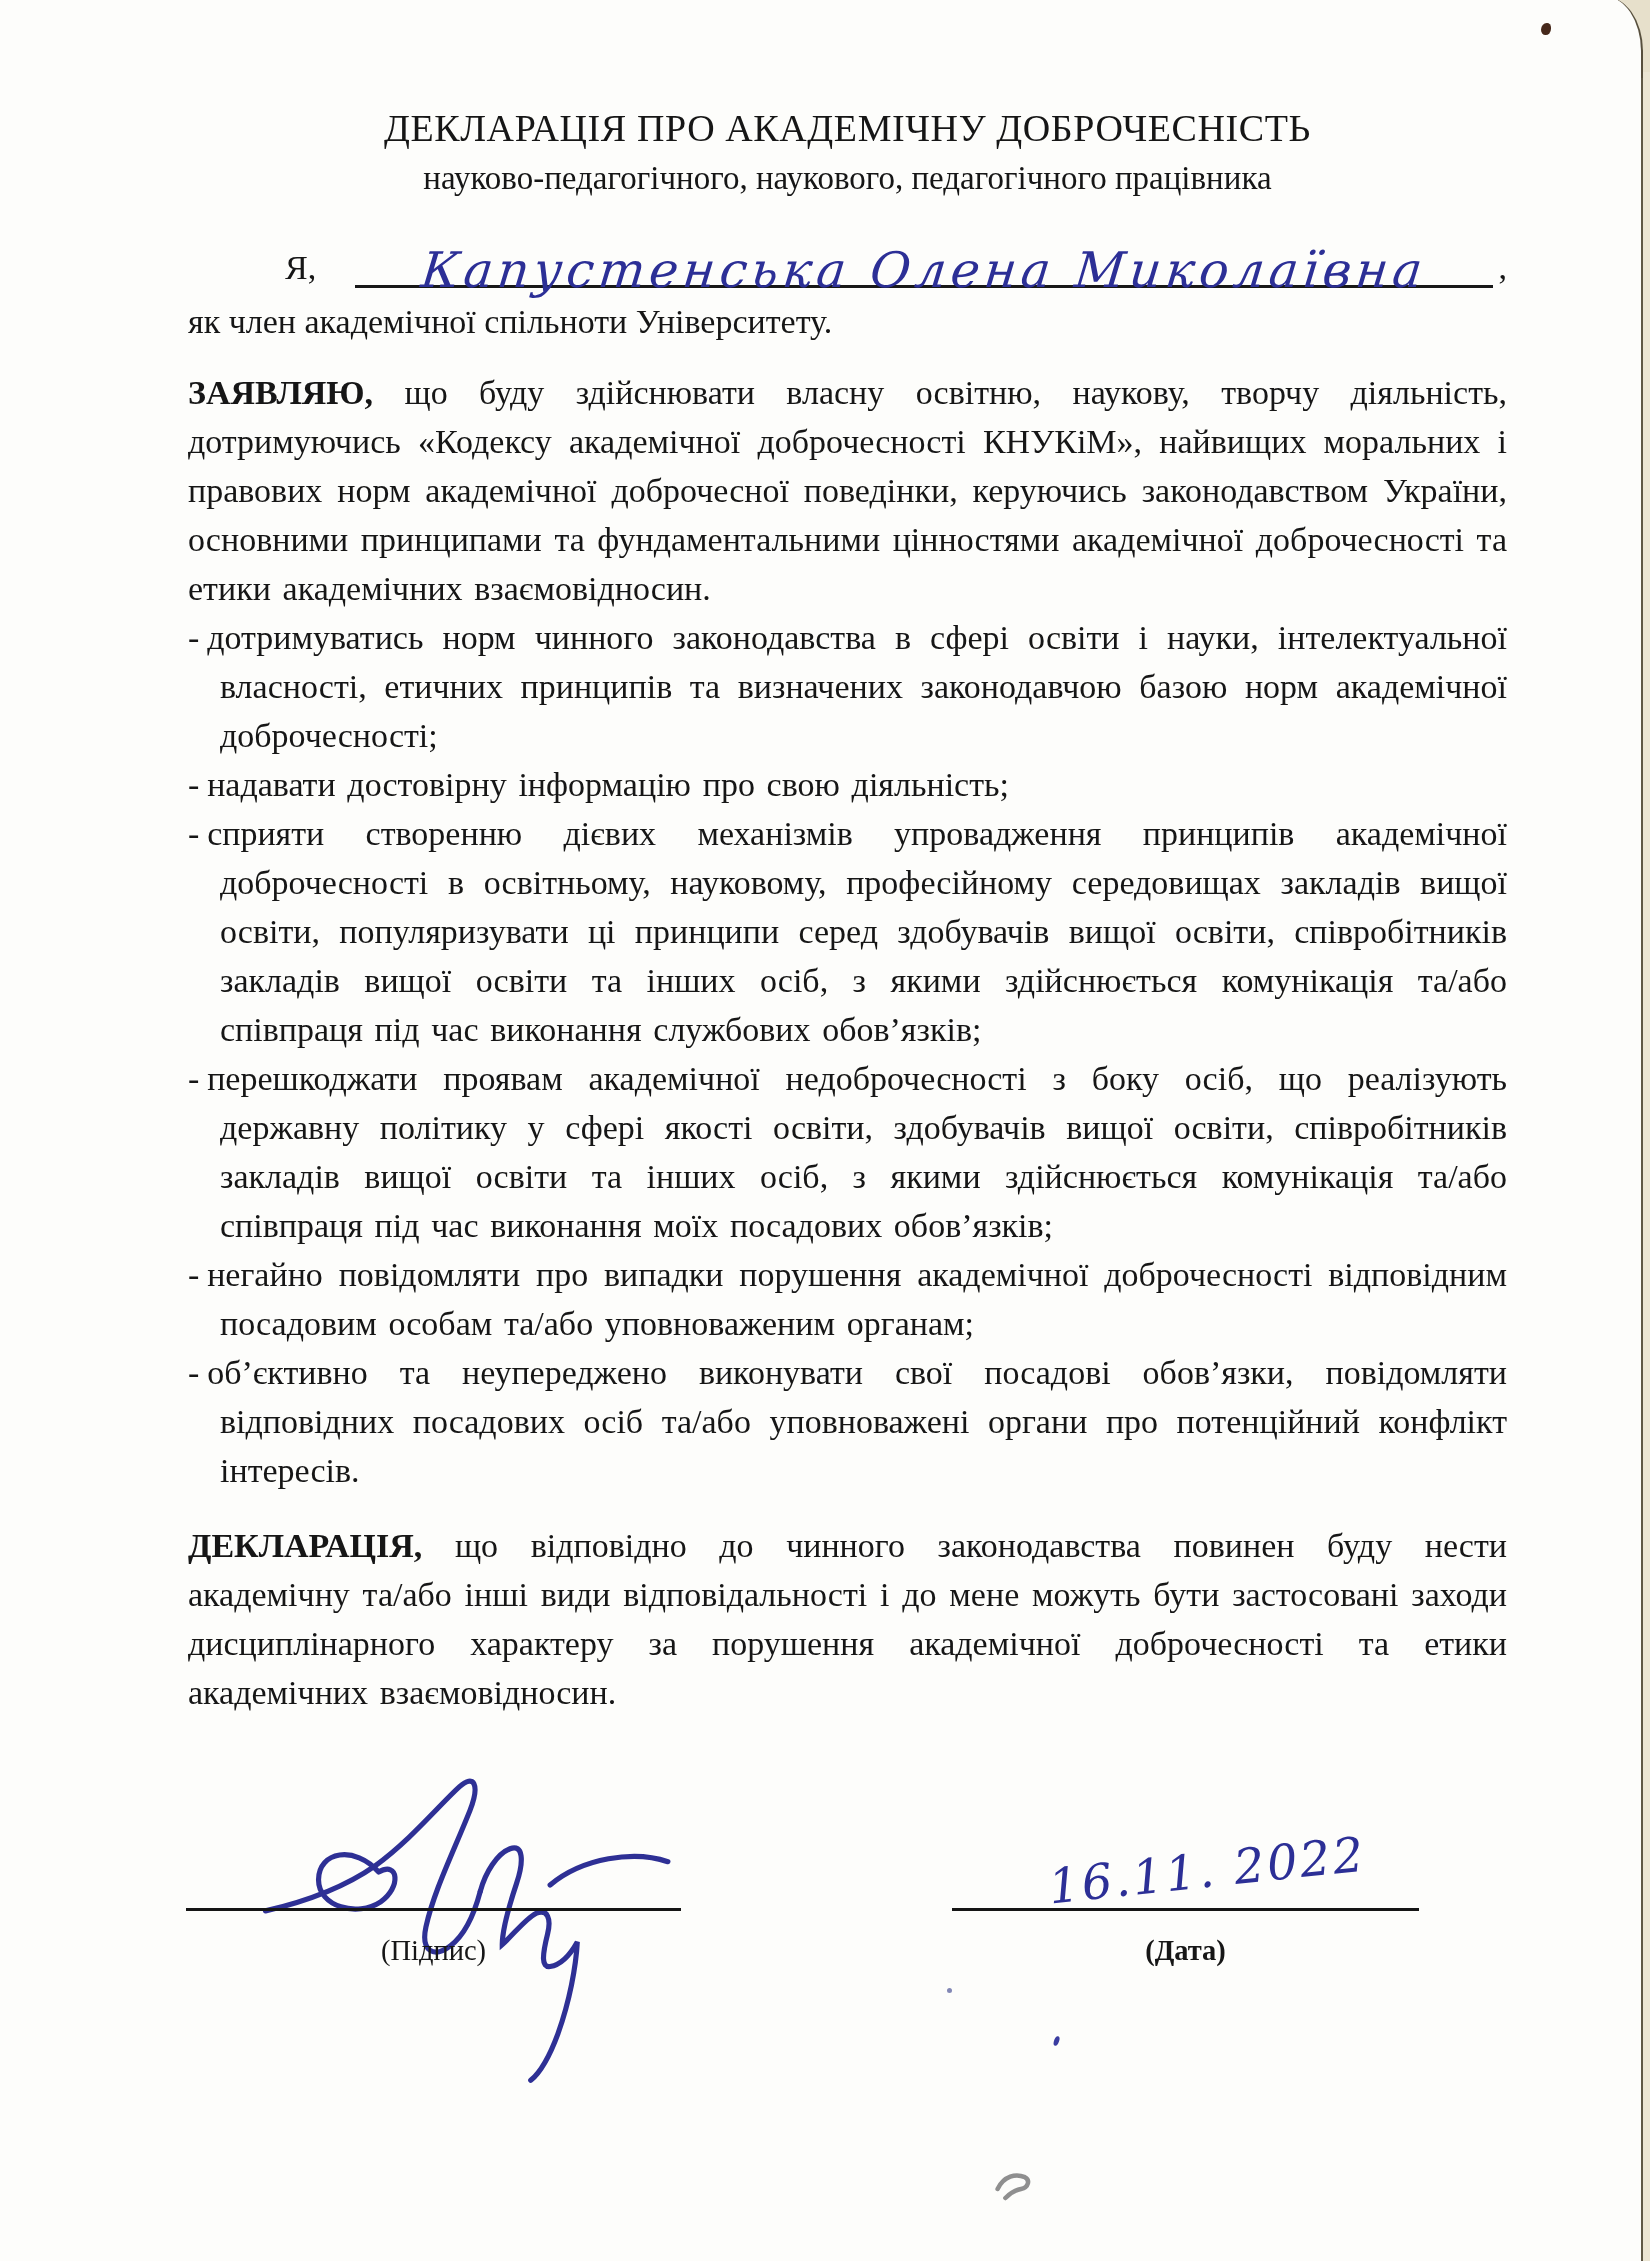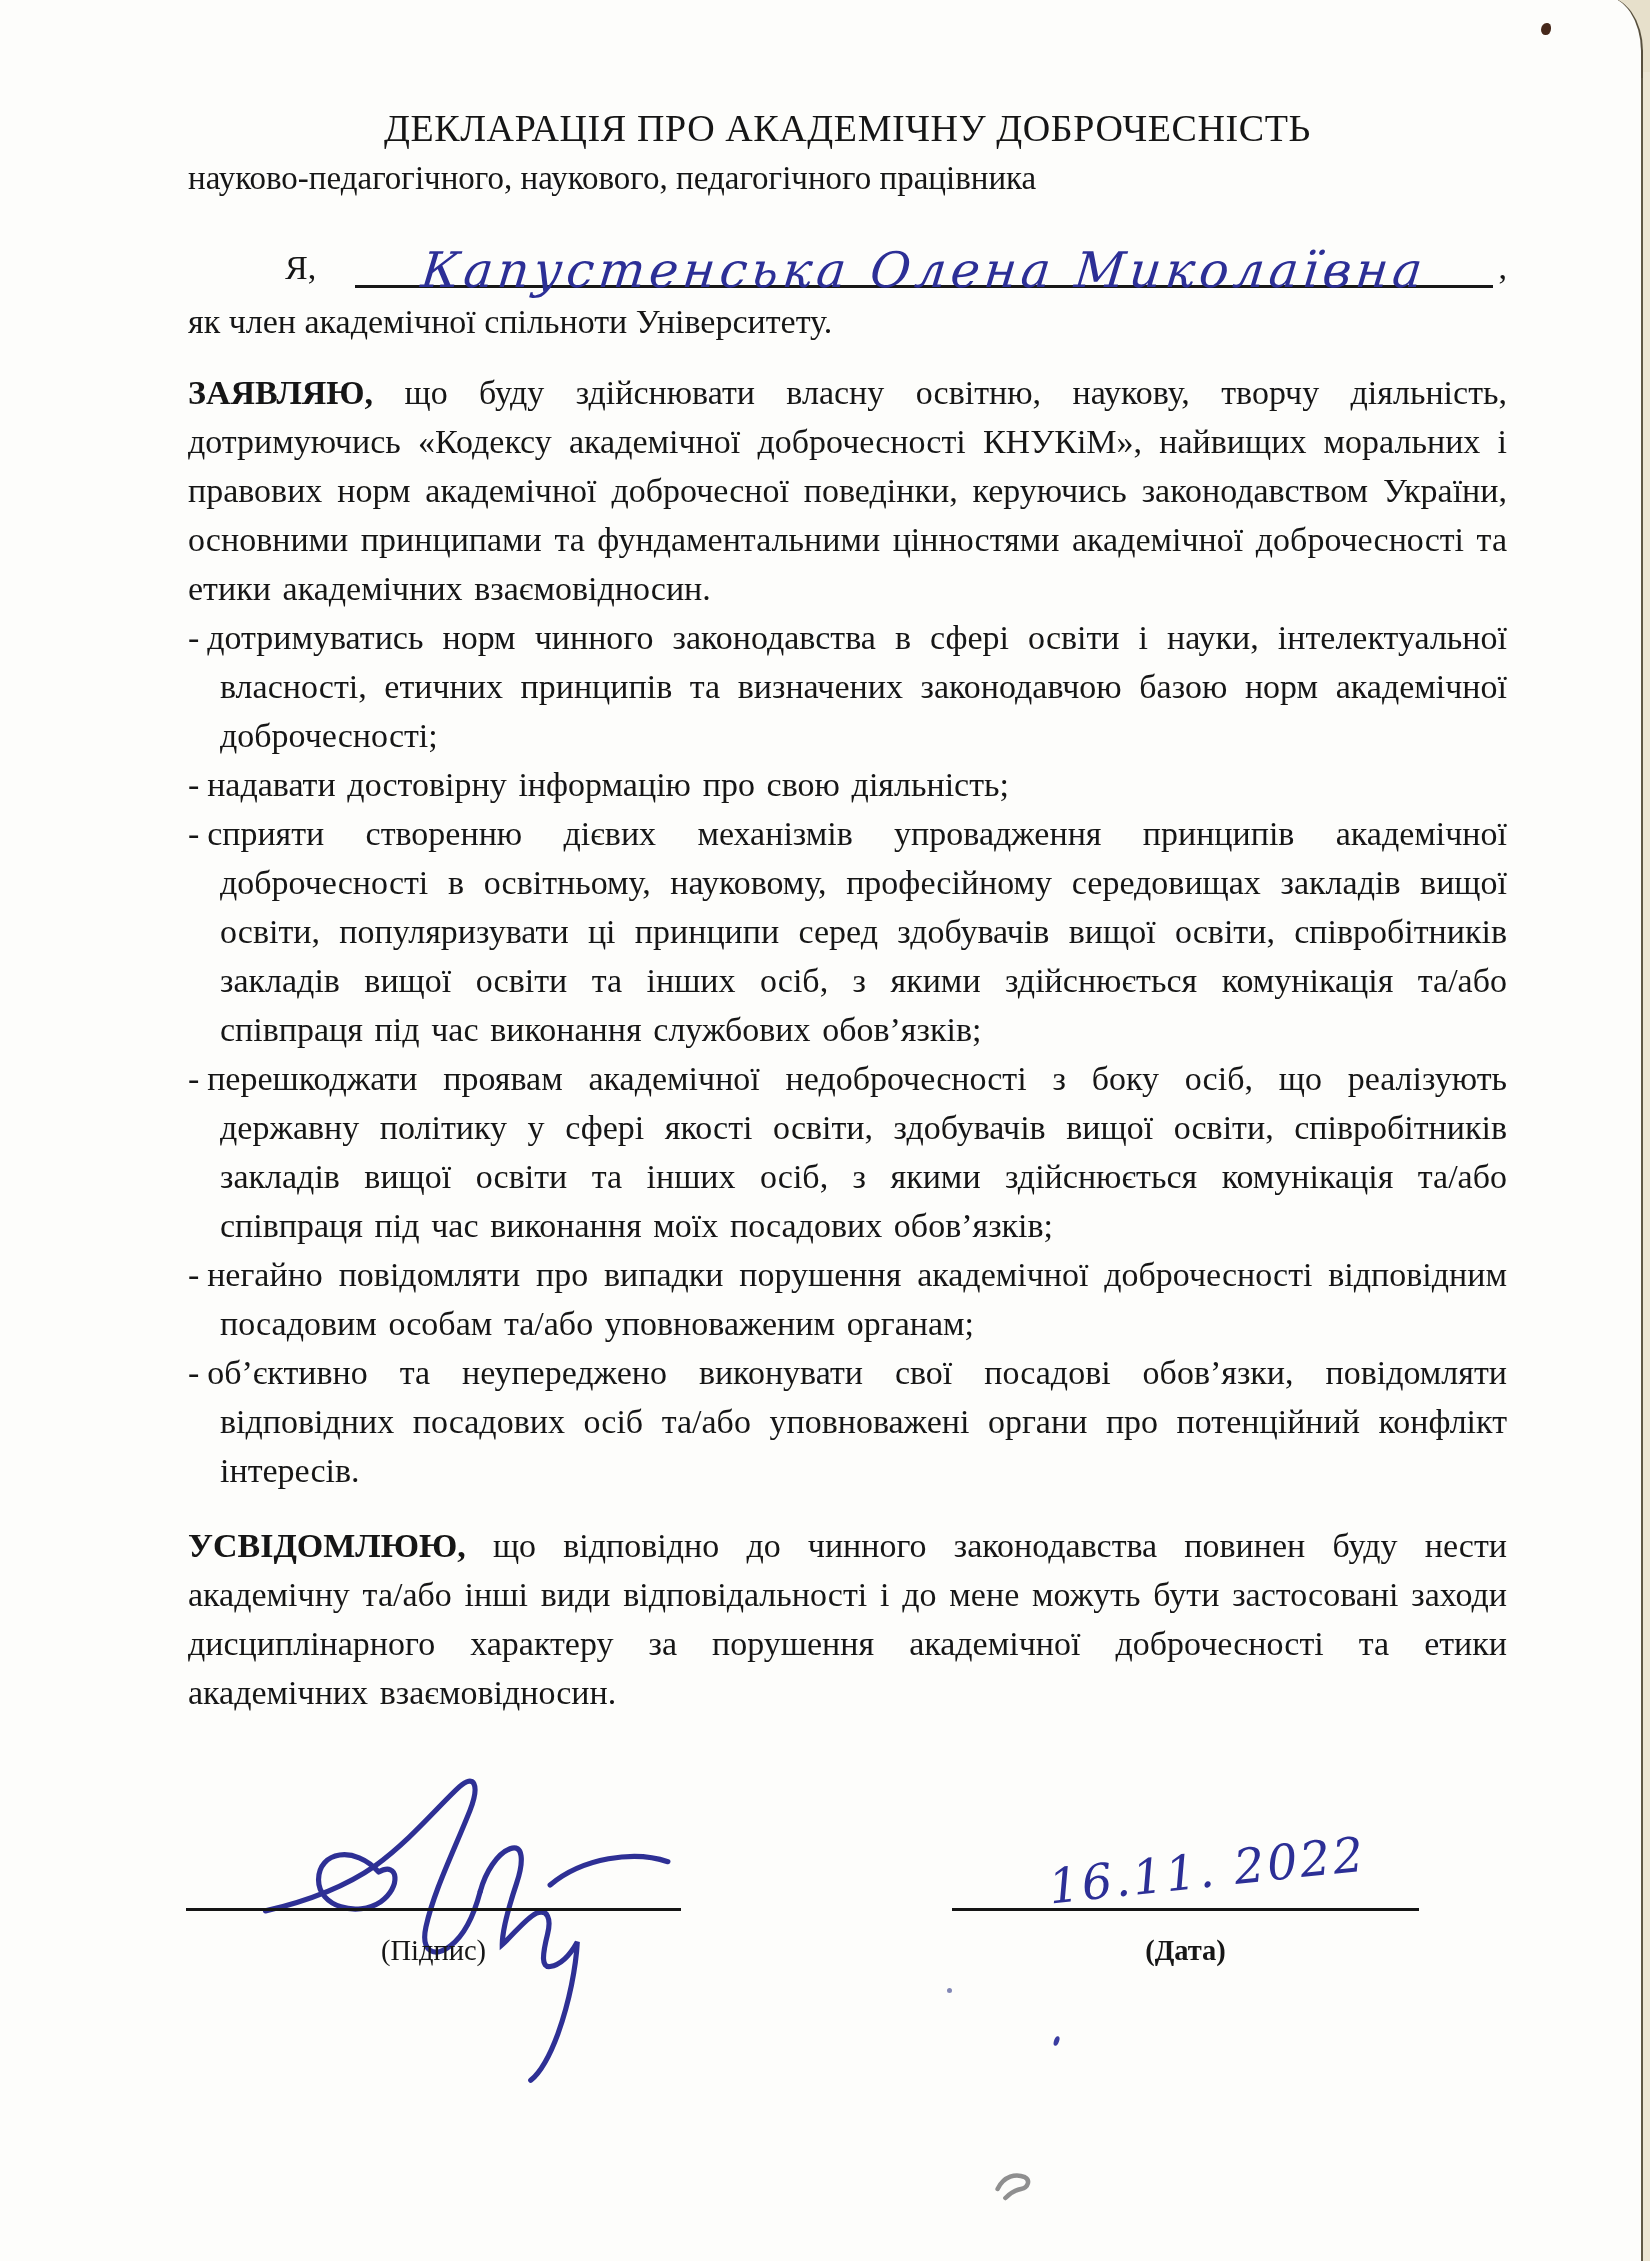--- a/index.html
+++ b/index.html
@@ -3,21 +3,21 @@
 <meta charset="utf-8">
 <style>
   html,body { margin:0; padding:0; background:#888; }
   .page {
     position:relative; width:1651px; height:2261px;
     background:#fdfdfb; overflow:hidden;
     font-family:"Liberation Serif", serif; color:#161616;
   }
   .content { position:absolute; left:188px; top:103px; width:1319px; }
   .title   { font-size:38px; line-height:50px; text-align:center; letter-spacing:0.6px; }
-  .subtitle{ font-size:33px; line-height:43px; text-align:left; margin-top:3.9px; }
+  .subtitle{ font-size:33px; line-height:43px; text-align:center; margin-top:3.9px; }
 
   .name-row { display:flex; align-items:flex-end; margin-left:97px; margin-top:19.4px; height:69px; font-size:34px; }
   .pronoun { padding-bottom:1.3px; }
   .rule { flex:1; margin-left:39px; border-bottom:3.2px solid #181818; position:relative; height:100%; }
   .hand { font-family:"DejaVu Serif", serif; font-style:italic; color:#2c2f96; }
   .hand-name {
     position:absolute; left:0; right:0; bottom:-14.2px; text-align:center;
     font-size:49px; letter-spacing:4.5px; white-space:nowrap; transform:skewX(-6deg);
   }
   .trailing-comma { padding-bottom:1.3px; margin-left:5.2px; }
@@ -102,21 +102,21 @@
       <span class="marker">-</span><span>перешкоджати проявам академічної недоброчесності з боку осіб, що реалізують державну політику у сфері якості освіти, здобувачів вищої освіти, співробітників закладів вищої освіти та інших осіб, з якими здійснюється комунікація та/або співпраця під час виконання моїх посадових обов’язків;</span>
     </div>
     <div class="li">
       <span class="marker">-</span><span>негайно повідомляти про випадки порушення академічної доброчесності відповідним посадовим особам та/або уповноваженим органам;</span>
     </div>
     <div class="li">
       <span class="marker">-</span><span>об’єктивно та неупереджено виконувати свої посадові обов’язки, повідомляти відповідних посадових осіб та/або уповноважені органи про потенційний конфлікт інтересів.</span>
     </div>
 
     <p class="par par-aware">
-      <span class="lead">УСВІДОМЛЮЮ,</span>
+      <span class="lead">ДЕКЛАРАЦІЯ,</span>
       <span>що відповідно до чинного законодавства повинен буду нести академічну та/або інші види відповідальності і до мене можуть бути застосовані заходи дисциплінарного характеру за порушення академічної доброчесності та етики академічних взаємовідносин.</span>
     </p>
   </div>
 
   <svg class="sig-svg" width="453" height="317" viewBox="0 0 700 490">
     <g stroke="#2e3095" fill="none" stroke-width="8" stroke-linecap="round">
       <path d="M 30 210 C 95 195, 150 175, 200 140 C 255 100, 300 45, 330 18 C 352 -2, 362 14, 346 55 C 320 120, 290 180, 278 235 C 270 272, 290 284, 316 264 C 340 246, 354 210, 362 180"></path>
       <path d="M 205 150 C 168 108, 112 118, 112 162 C 112 204, 172 220, 208 196 C 240 174, 236 132, 205 150"></path>
       <path d="M 362 180 C 370 150, 388 122, 408 114 C 428 106, 430 132, 418 168 C 406 204, 396 240, 396 262 C 414 246, 432 222, 448 214 C 466 206, 472 222, 466 246 C 458 278, 456 298, 470 296 C 488 293, 502 276, 512 258 C 510 296, 500 350, 482 400 C 468 438, 452 462, 440 472"></path>
       <path d="M 470 170 C 520 128, 600 116, 652 134"></path>

